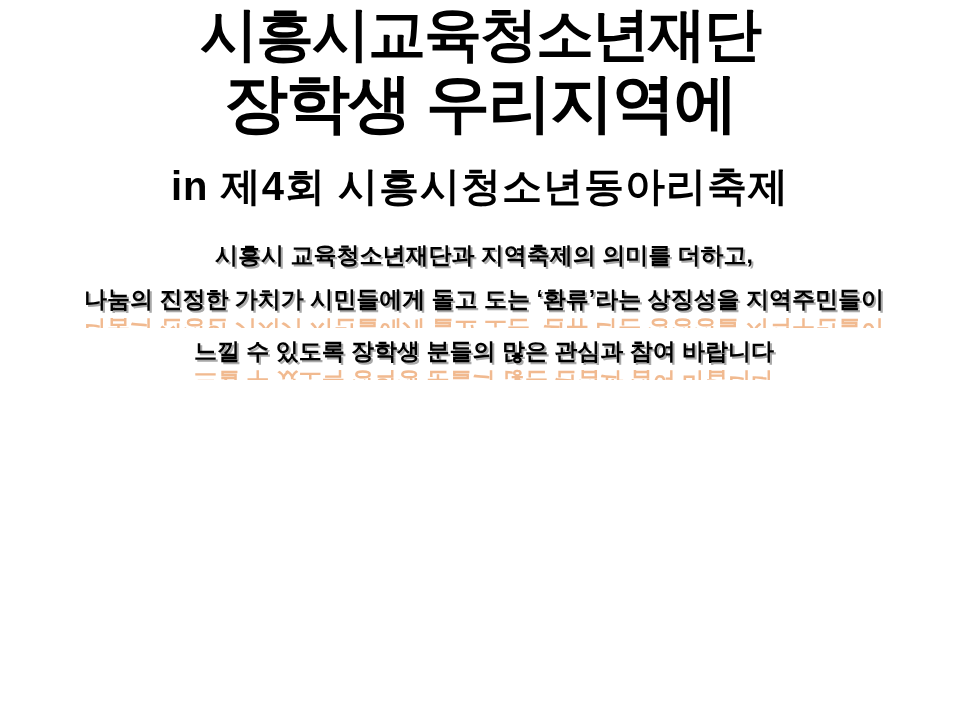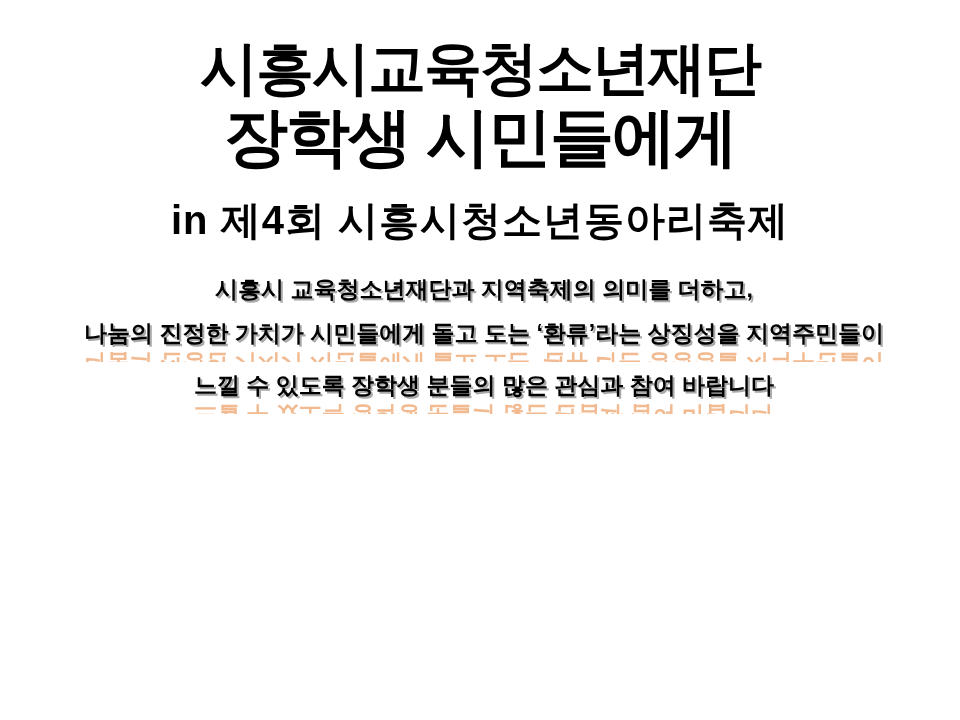--- a/index.html
+++ b/index.html
@@ -11,21 +11,20 @@
     position: relative;
     width: 960px;
     height: 720px;
     background: #ffffff;
     overflow: hidden;
     text-align: center;
     font-family: "Liberation Sans", "DejaVu Sans", sans-serif;
     color: #000000;
   }
   .title-line-1 {
-    padding-top: 34px;
     font-size: 58px;
     line-height: 68px;
     font-weight: 800;
     letter-spacing: -2px;
     white-space: nowrap;
   }
   .title-line-2 {
     font-size: 64px;
     line-height: 70px;
     font-weight: 800;
@@ -79,21 +78,21 @@
   }
   .nowrap { white-space: nowrap; }
 </style>
 </head>
 <body>
 
 <div class="slide">
 
   <div class="title-line-1">시흥시교육청소년재단</div>
 
-  <div class="title-line-2">장학생 시민들에게</div>
+  <div class="title-line-2">장학생 우리지역에</div>
 
   <div class="subtitle">in 제4회 시흥시청소년동아리축제</div>
 
 
   <div class="para2">
     <div class="shadowed nowrap">시흥시 교육청소년재단과 지역축제의 의미를 더하고,</div>
 
     <div class="shadowed nowrap p2-line2">나눔의 진정한 가치가 시민들에게 돌고 도는 ‘환류’라는 상징성을 지역주민들이</div>
     <div class="reflection nowrap">
       <span>나눔의 진정한 가치가 시민들에게 돌고 도는 ‘환류’라는 상징성을 지역주민들이</span>

